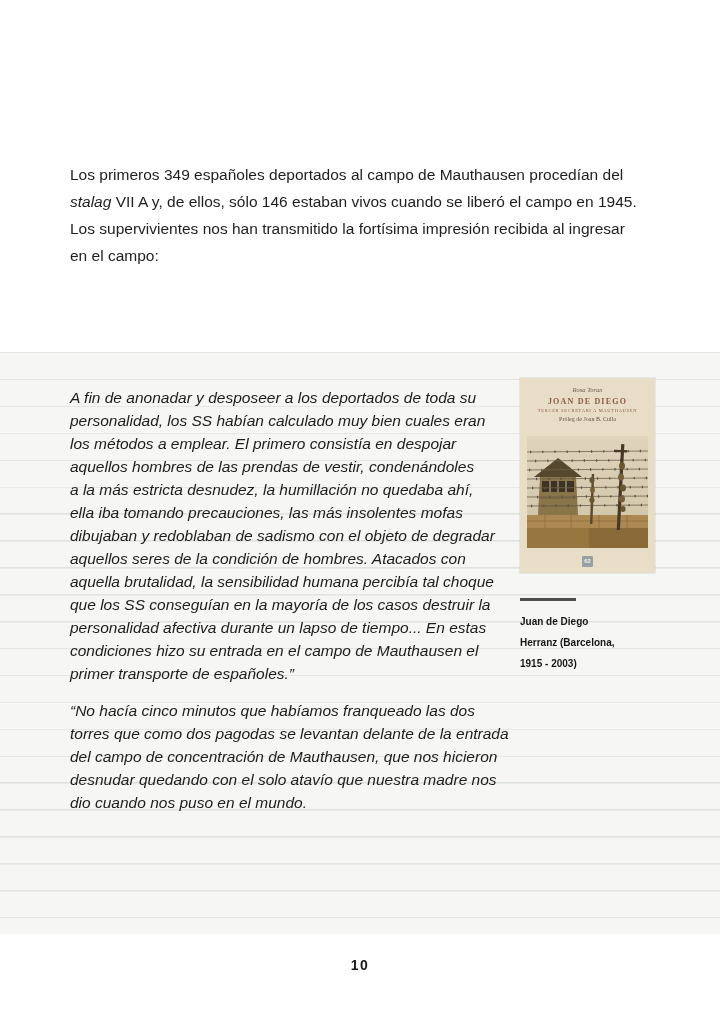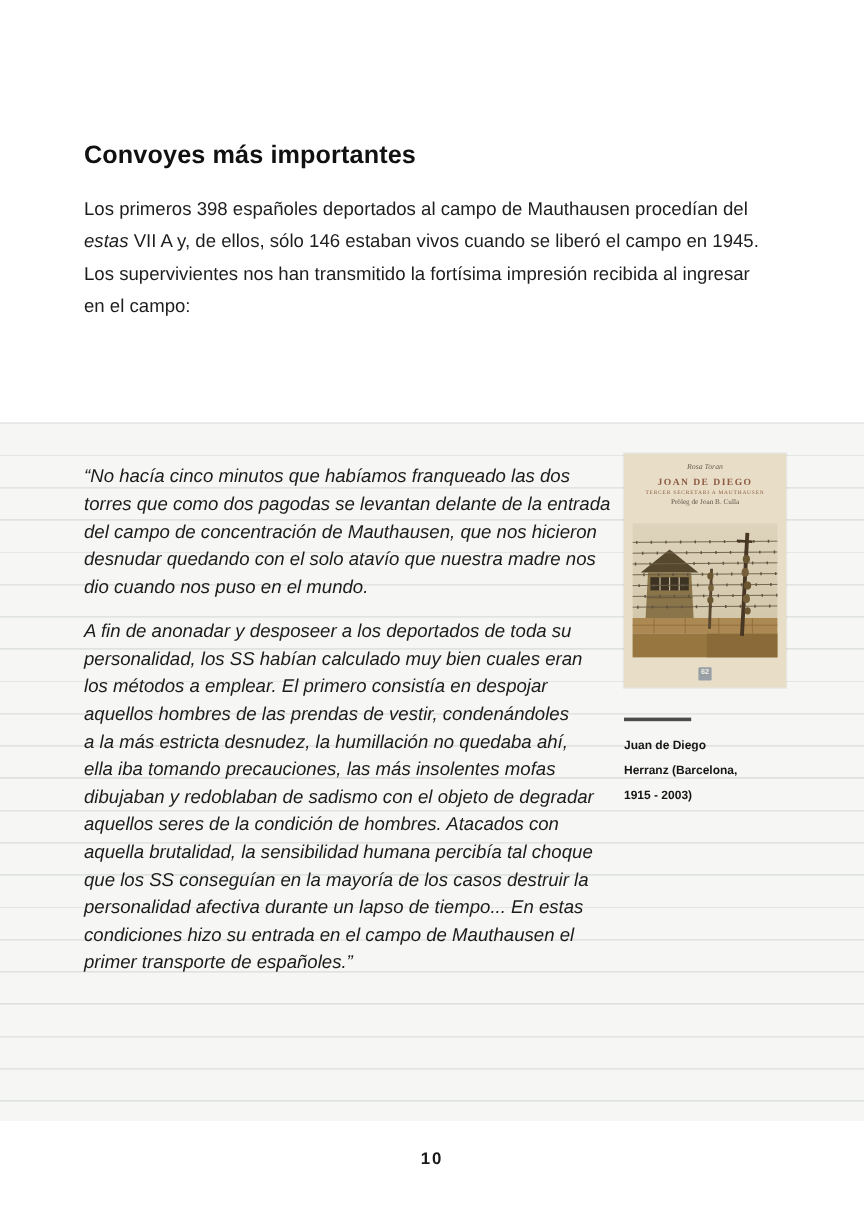--- a/index.html
+++ b/index.html
@@ -51,48 +51,47 @@
   .cite-work em{font-style:italic;}
 
   .pagenum{position:absolute;left:0;right:0;top:957px;text-align:center;
            font-size:14px;font-weight:bold;letter-spacing:1.5px;color:#1a1a1a;}
 </style>
 </head>
 <body>
 
 <div class="page">
 
-  <h1 class="heading">Convoyes más importantes</h1>
 
-  <p class="intro"><span>Los primeros 398 españoles deportados al campo de Mauthausen procedían del
-</span><em>estas</em><span> VII A y, de ellos, sólo 146 estaban vivos cuando se liberó el campo en 1945.
+  <p class="intro"><span>Los primeros 349 españoles deportados al campo de Mauthausen procedían del
+</span><em>stalag</em><span> VII A y, de ellos, sólo 146 estaban vivos cuando se liberó el campo en 1945.
 Los supervivientes nos han transmitido la fortísima impresión recibida al ingresar
 en el campo:</span></p>
 
   <div class="ruled"></div>
 
   <div class="quote">
-    <p>“No hacía cinco minutos que habíamos franqueado las dos
-torres que como dos pagodas se levantan delante de la entrada
-del campo de concentración de Mauthausen, que nos hicieron
-desnudar quedando con el solo atavío que nuestra madre nos
-dio cuando nos puso en el mundo.</p>
     <p>A fin de anonadar y desposeer a los deportados de toda su
 personalidad, los SS habían calculado muy bien cuales eran
 los métodos a emplear. El primero consistía en despojar
 aquellos hombres de las prendas de vestir, condenándoles
 a la más estricta desnudez, la humillación no quedaba ahí,
 ella iba tomando precauciones, las más insolentes mofas
 dibujaban y redoblaban de sadismo con el objeto de degradar
 aquellos seres de la condición de hombres. Atacados con
 aquella brutalidad, la sensibilidad humana percibía tal choque
 que los SS conseguían en la mayoría de los casos destruir la
 personalidad afectiva durante un lapso de tiempo... En estas
 condiciones hizo su entrada en el campo de Mauthausen el
 primer transporte de españoles.”</p>
+    <p>“No hacía cinco minutos que habíamos franqueado las dos
+torres que como dos pagodas se levantan delante de la entrada
+del campo de concentración de Mauthausen, que nos hicieron
+desnudar quedando con el solo atavío que nuestra madre nos
+dio cuando nos puso en el mundo.</p>
   </div>
 
   <div class="cover">
     <div class="cover-author">Rosa Toran</div>
     <div class="cover-title">JOAN DE DIEGO</div>
     <div class="cover-subtitle">TERCER SECRETARI A MAUTHAUSEN</div>
     <div class="cover-prologue">Pròleg de Joan B. Culla</div>
 
     <svg class="cover-photo" viewBox="0 0 121 112" xmlns="http://www.w3.org/2000/svg" preserveAspectRatio="none">
       <defs>

